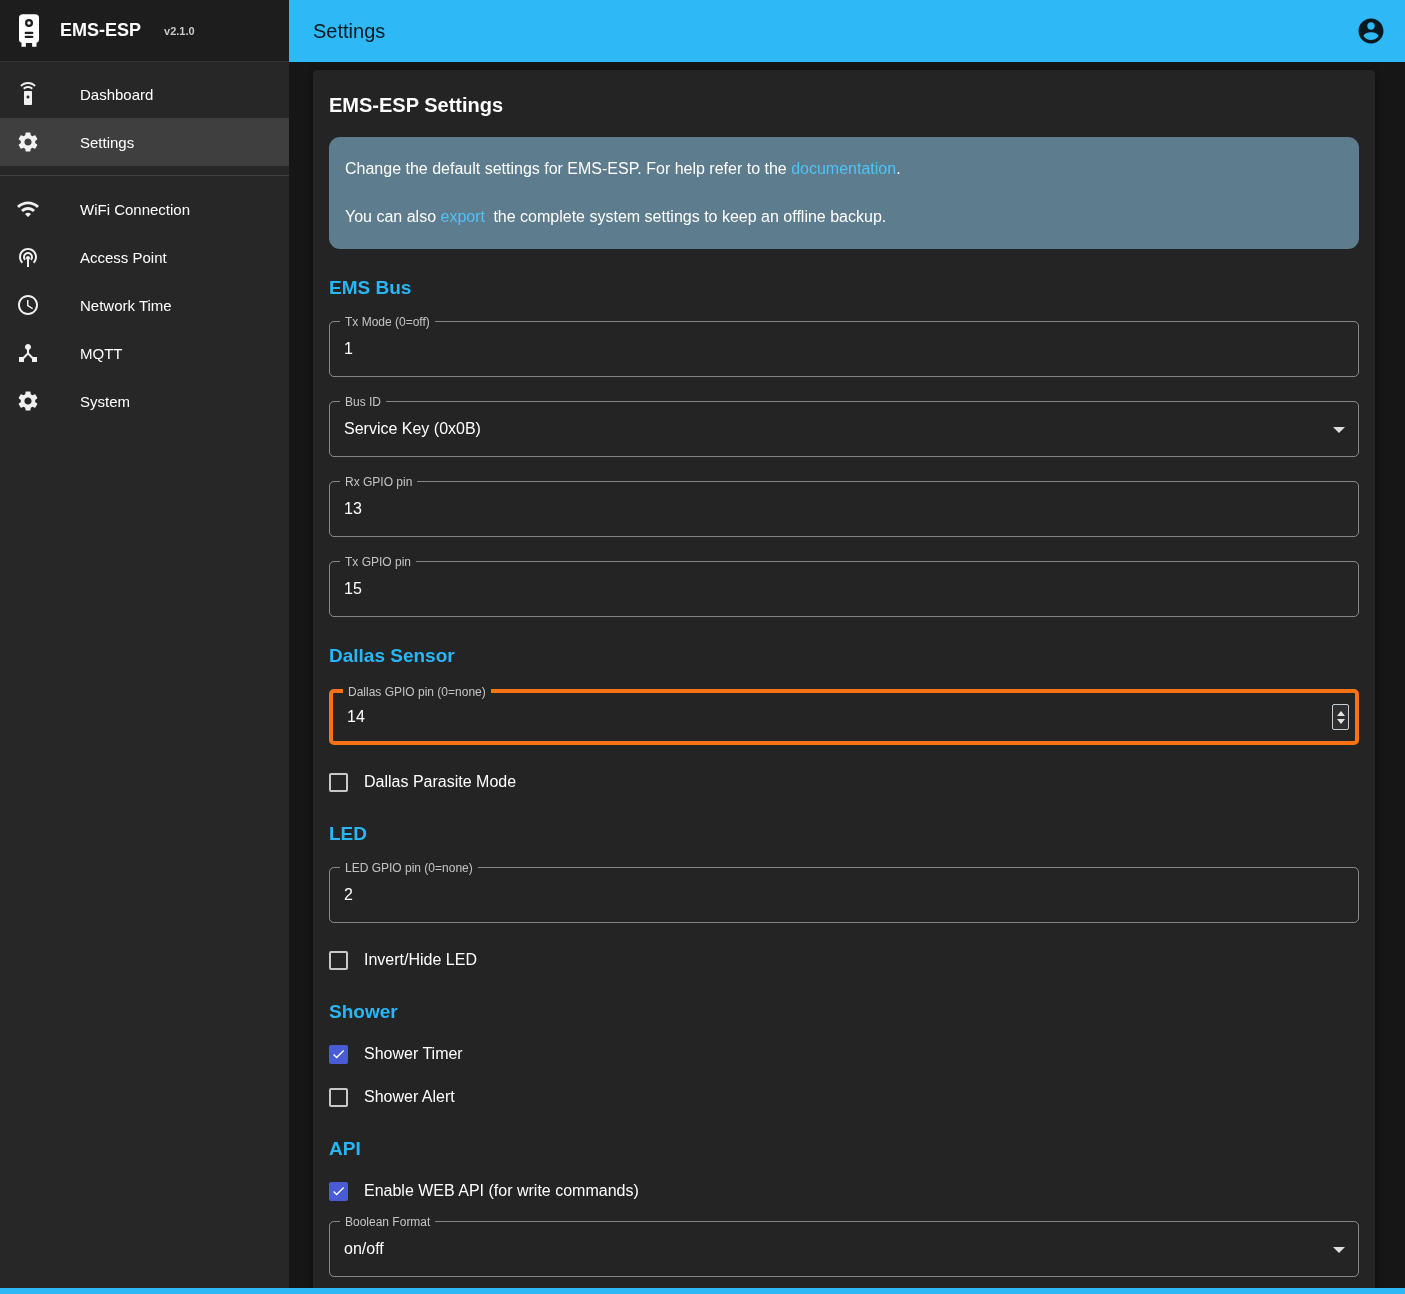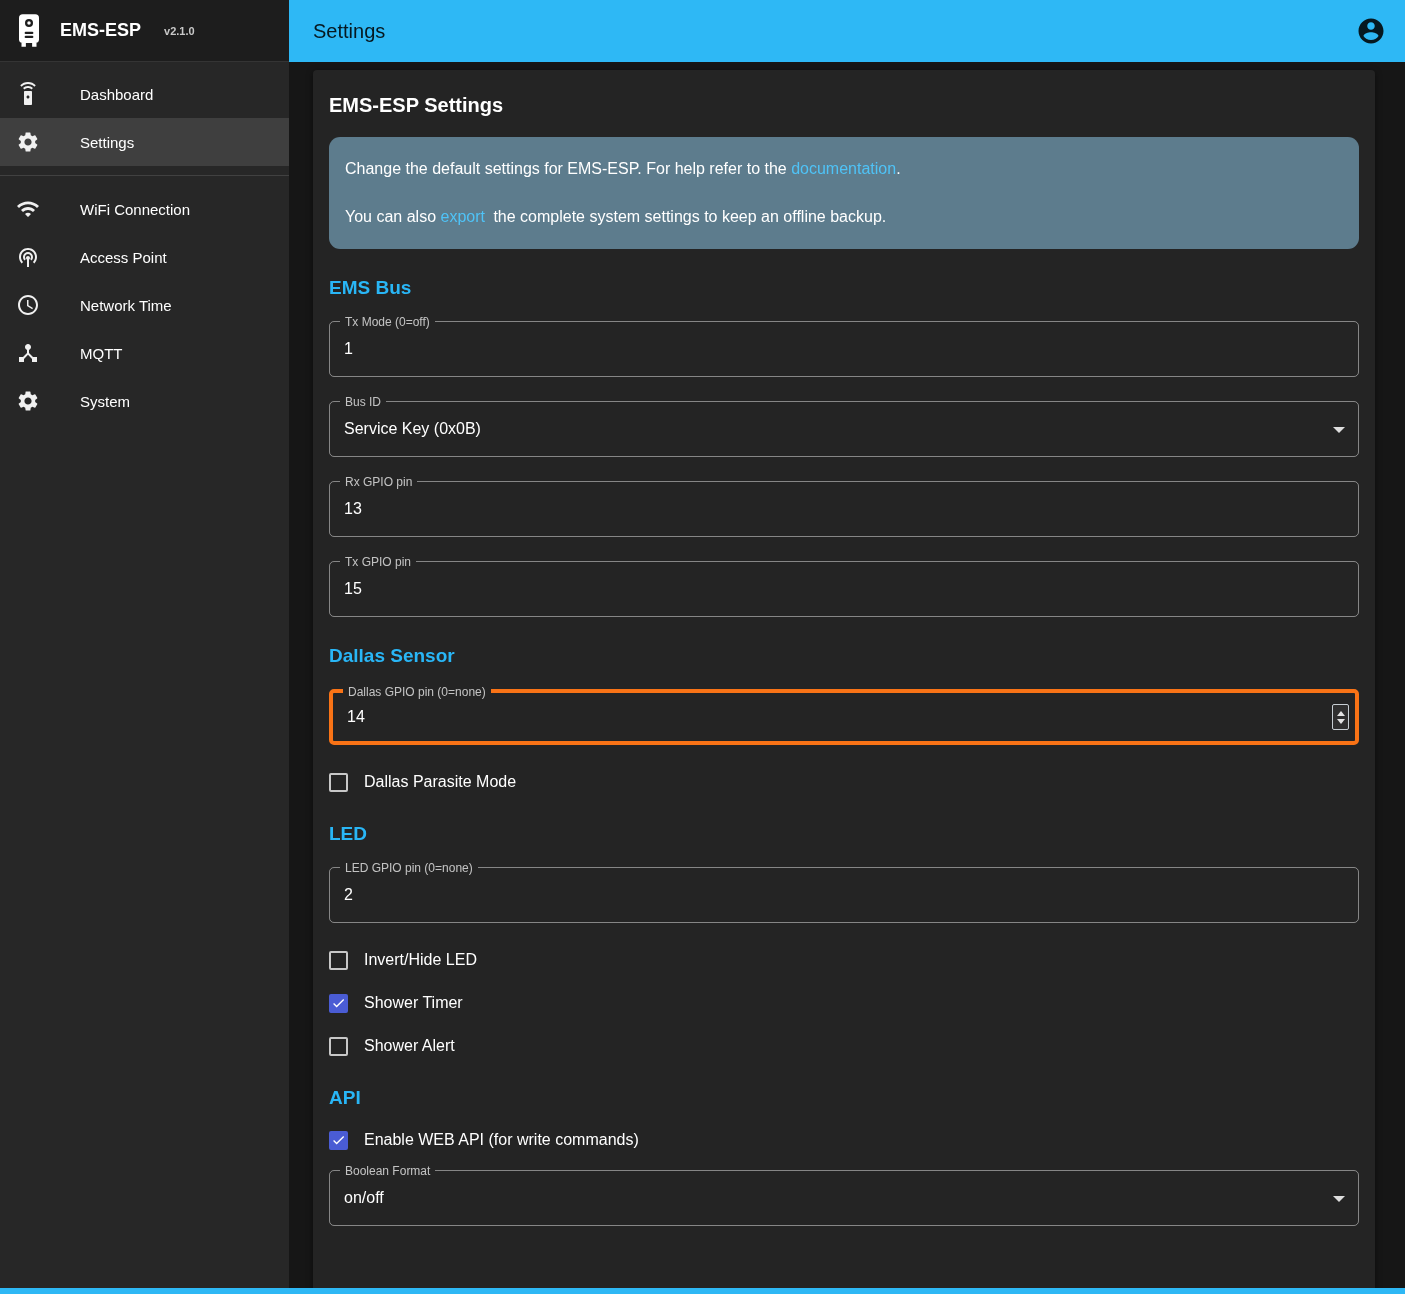--- a/index.html
+++ b/index.html
@@ -233,20 +233,21 @@
         <div class="field">
           <label class="field-label">LED GPIO pin (0=none)</label>
           <input class="field-input" type="text" value="2" style="">
         </div>
 
         <div class="check-row">
           <span class="cb"></span>
           <span class="cb-label">Invert/Hide LED</span>
         </div>
 
+        <h3 class="section-h" style="margin-bottom:18px;">Shower</h3>
 
         <div class="check-row checked">
           <span class="cb">
               <svg viewBox="0 0 24 24">
                 <path d="M9 16.17L4.83 12l-1.42 1.41L9 19 21 7l-1.41-1.41z"></path>
               </svg>
             </span>
           <span class="cb-label">Shower Timer</span>
         </div>
 

